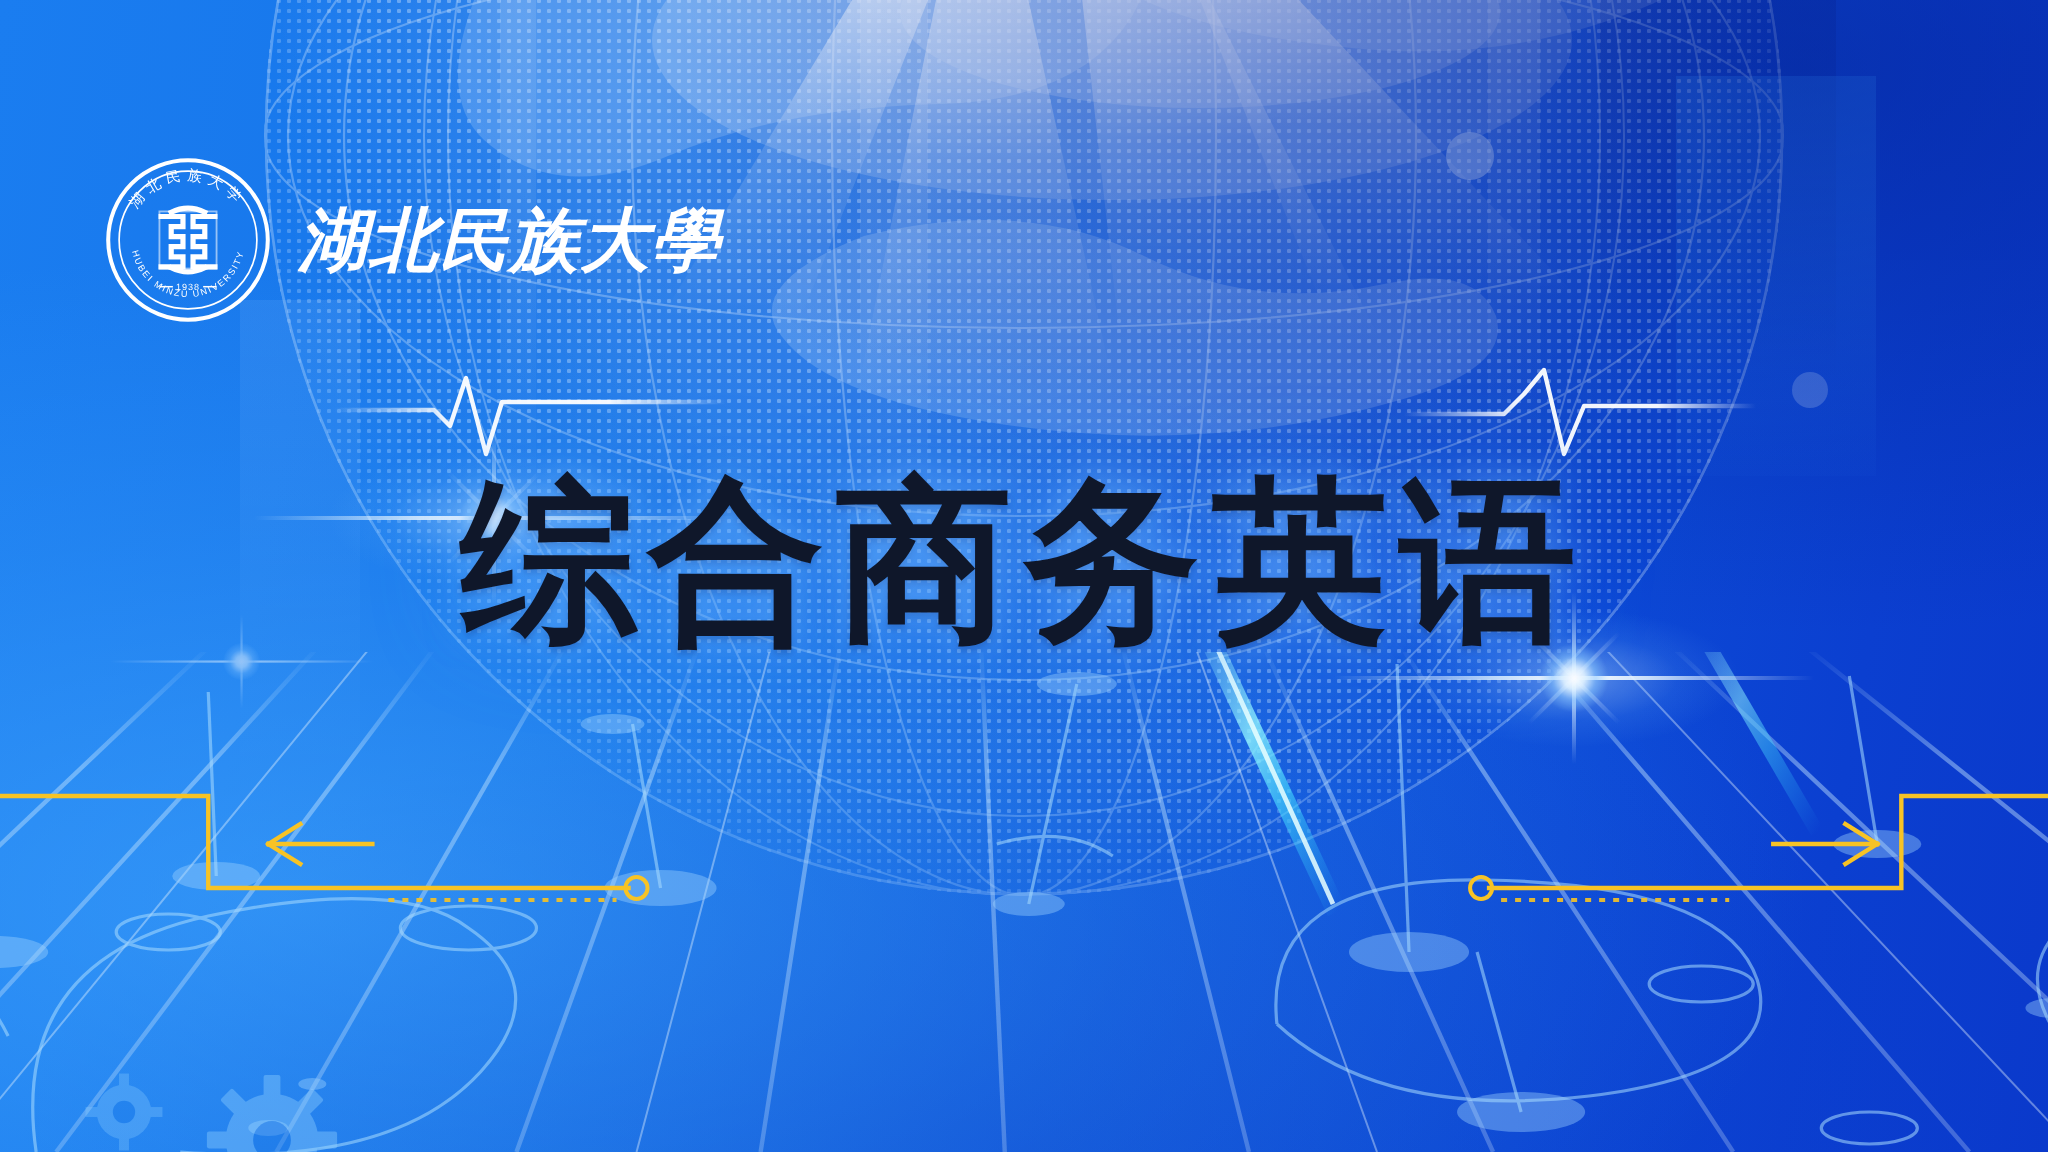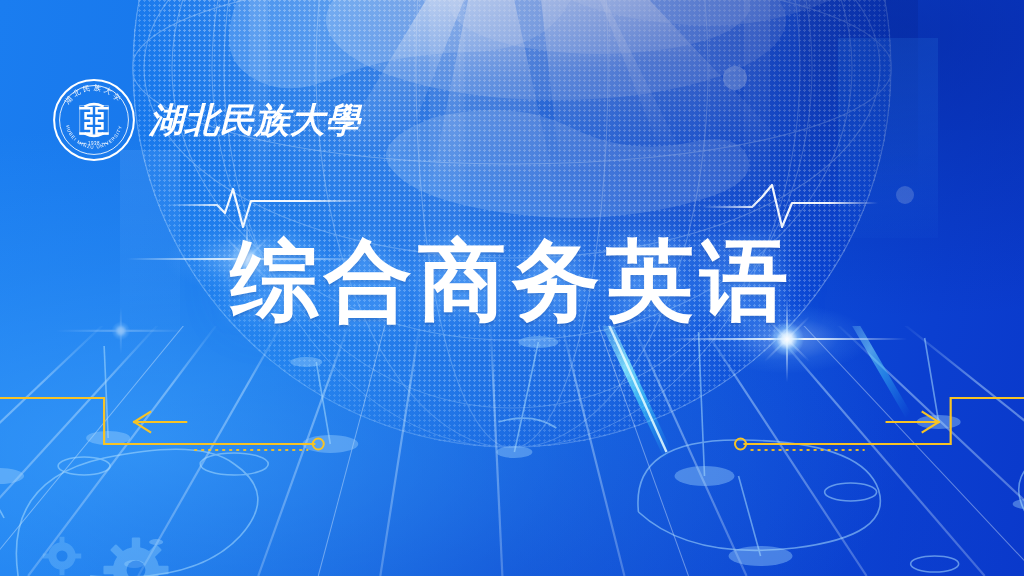--- a/index.html
+++ b/index.html
@@ -130,21 +130,21 @@
     position:absolute; left:0; right:0; top:236px;
     text-align:center;
   }
   #main-title {
     display:inline-block;
     font-family:"DejaVu Sans", sans-serif;
     font-weight:700;
     font-size:88px;
     line-height:1.02;
     letter-spacing:6px;
-    color:#ffffff;
+    color:#0f172a;
     text-shadow:
       0 0 18px rgba(120,190,255,.55),
       0 0 46px rgba(70,150,255,.40),
       0 2px 3px rgba(6,40,120,.35);
     white-space:nowrap;
   }
 </style>
 </head>
 <body>
 

